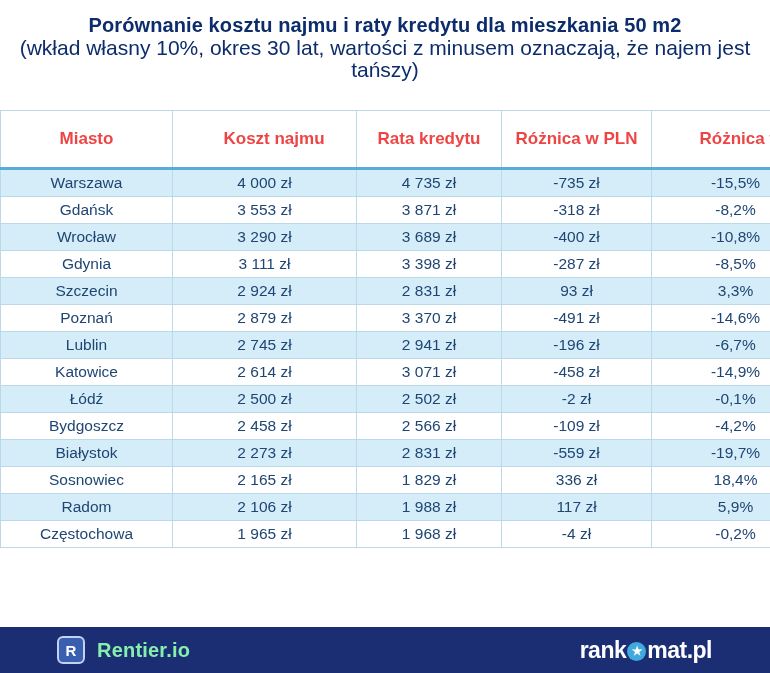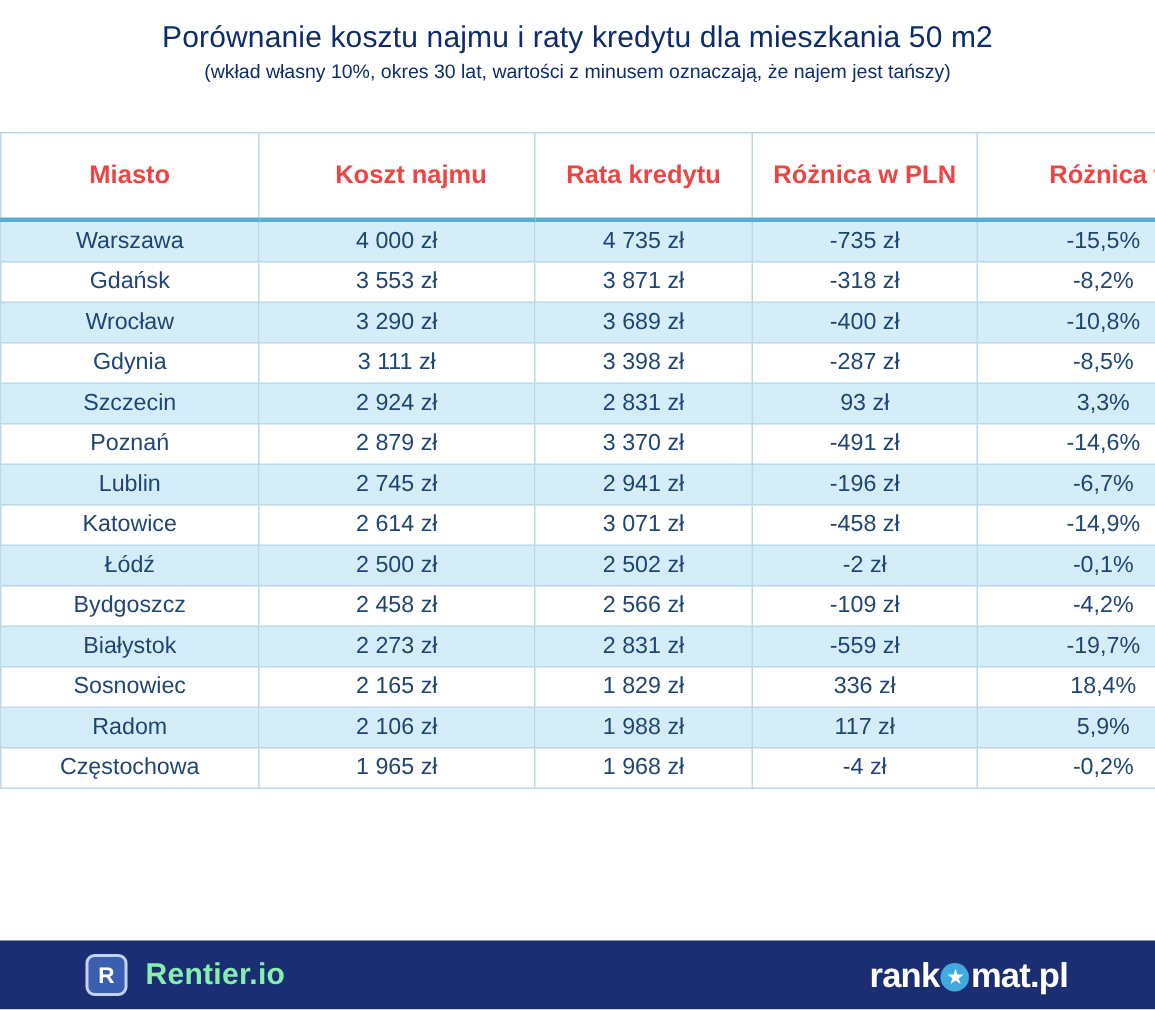--- a/index.html
+++ b/index.html
@@ -8,27 +8,27 @@
     background: #ffffff;
     font-family: "Liberation Sans", sans-serif;
     position: relative;
     overflow: hidden;
   }
   .page-title {
     margin-top: 13px;
     text-align: center;
     font-size: 20px;
     line-height: 24px;
-    font-weight: normal;
+    font-weight: bold;
     color: #0c2c6c;
     letter-spacing: 0.1px;
   }
   .page-subtitle {
     text-align: center;
-    font-size: 13px;
+    font-size: 21px;
     line-height: 22px;
     color: #0c2c6c;
   }
   table.cmp-table {
     border-collapse: collapse;
     table-layout: fixed;
     width: 754px;
     margin: 29px auto 0 auto;
   }
   table.cmp-table th {

